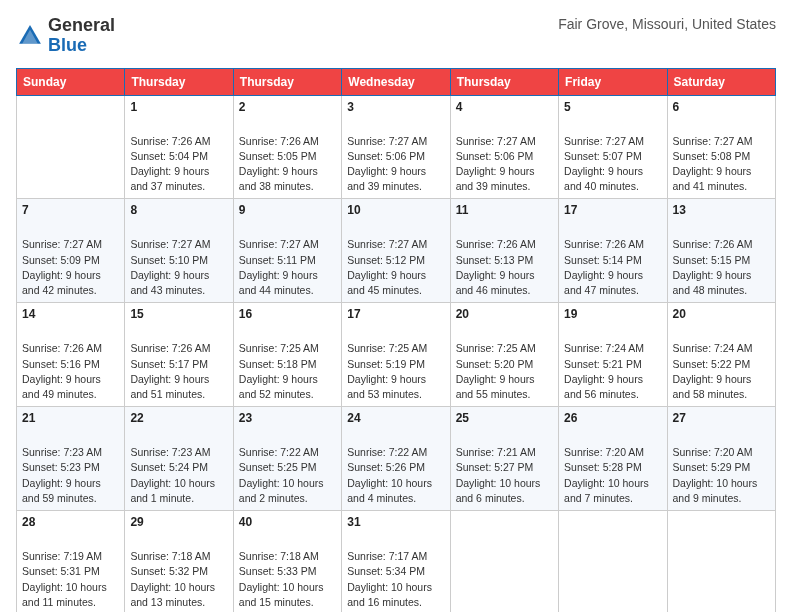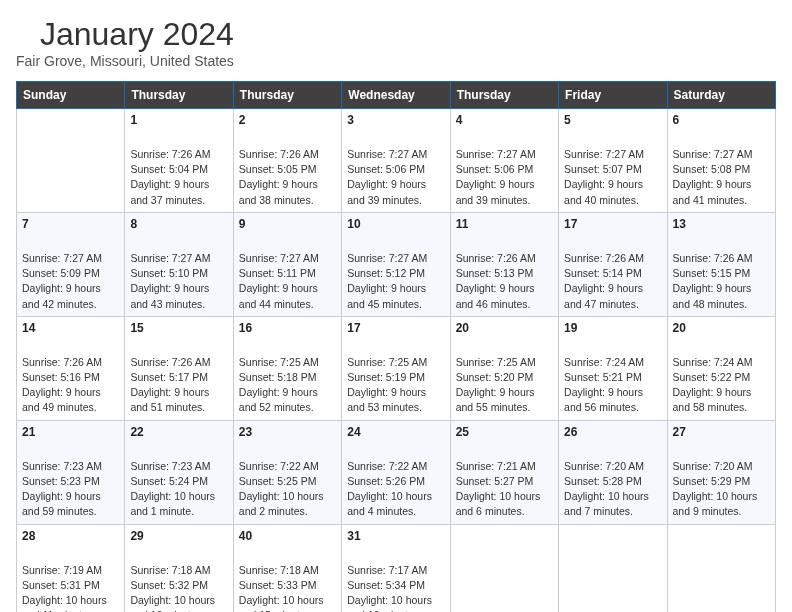--- a/index.html
+++ b/index.html
@@ -44,21 +44,21 @@
       font-size: 14px;
       color: #555;
       text-align: center;
     }
     .calendar {
       width: 100%;
       border-collapse: collapse;
       font-size: 11px;
     }
     .calendar th {
-      background: #404040;
+      background: #ef4444;
       color: #fff;
       text-align: left;
       padding: 6px 6px;
       font-size: 12px;
       font-weight: bold;
       border: 1px solid #1a6bb5;
     }
     .calendar td {
       border: 1px solid #ccc;
       vertical-align: top;
@@ -83,22 +83,31 @@
       margin-top: 20px;
     }
     .empty-cell {
       background: #fff !important;
     }
   </style>
 </head>
 <body>
 
 <div class="header">
+  <div class="logo">
+    <svg class="logo-icon" viewBox="0 0 36 36">
+      <polygon points="18,4 32,28 4,28" fill="#1a6bb5"></polygon>
+      <polygon points="18,10 28,28 8,28" fill="#fff" opacity="0.3"></polygon>
+    </svg>
+    <div class="logo-text">
+      <div><span class="general">General</span></div>
+      <div><span class="blue">Blue</span></div>
+    </div>
+  </div>
   <div class="title-block">
-    <div class="month-title">January 2024</div>
     <div class="location">Fair Grove, Missouri, United States</div>
   </div>
 </div>
 
 <table class="calendar">
   <thead>
     <tr>
     <th>Sunday</th>
         <th>Thursday</th>
         <th>Thursday</th>

